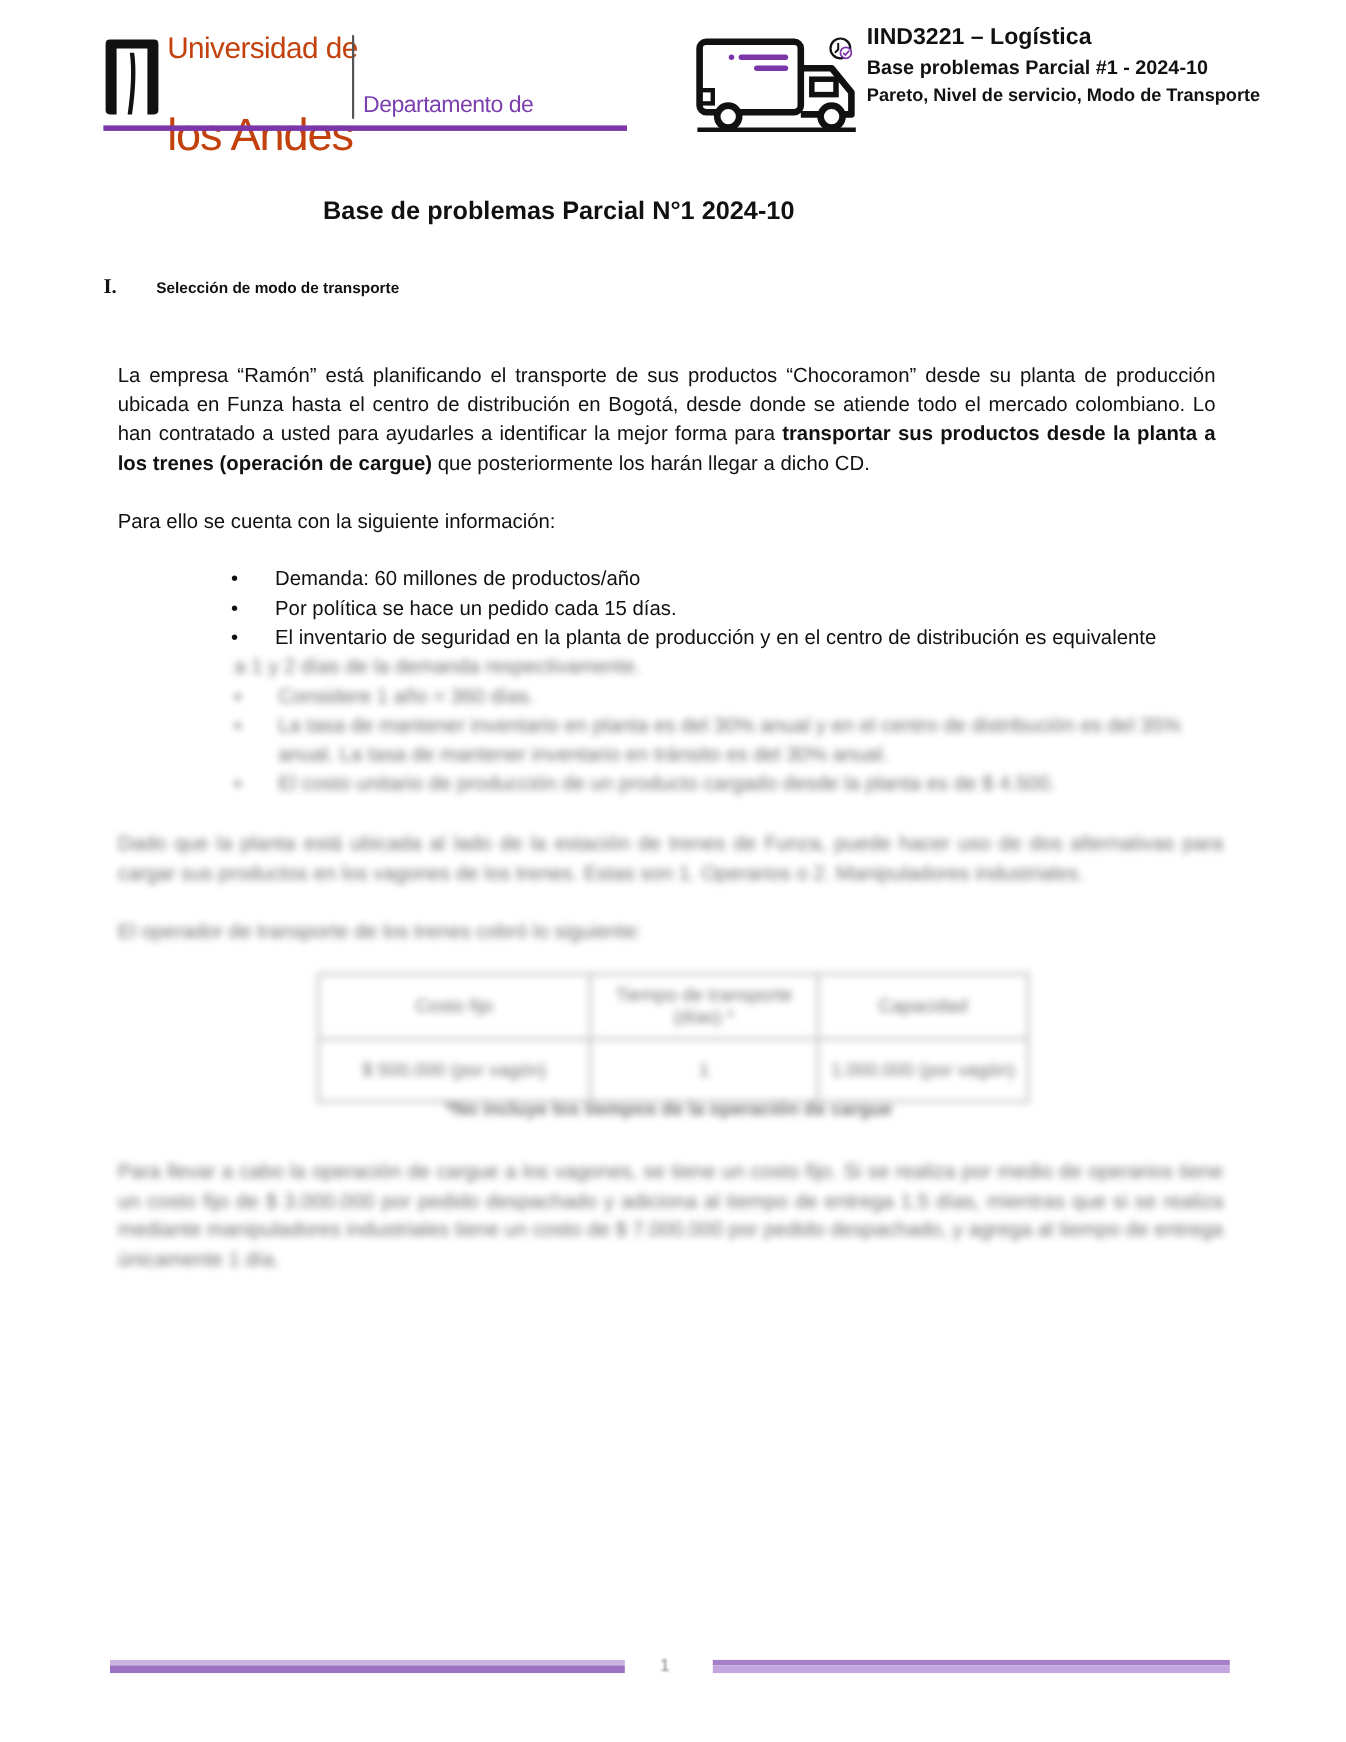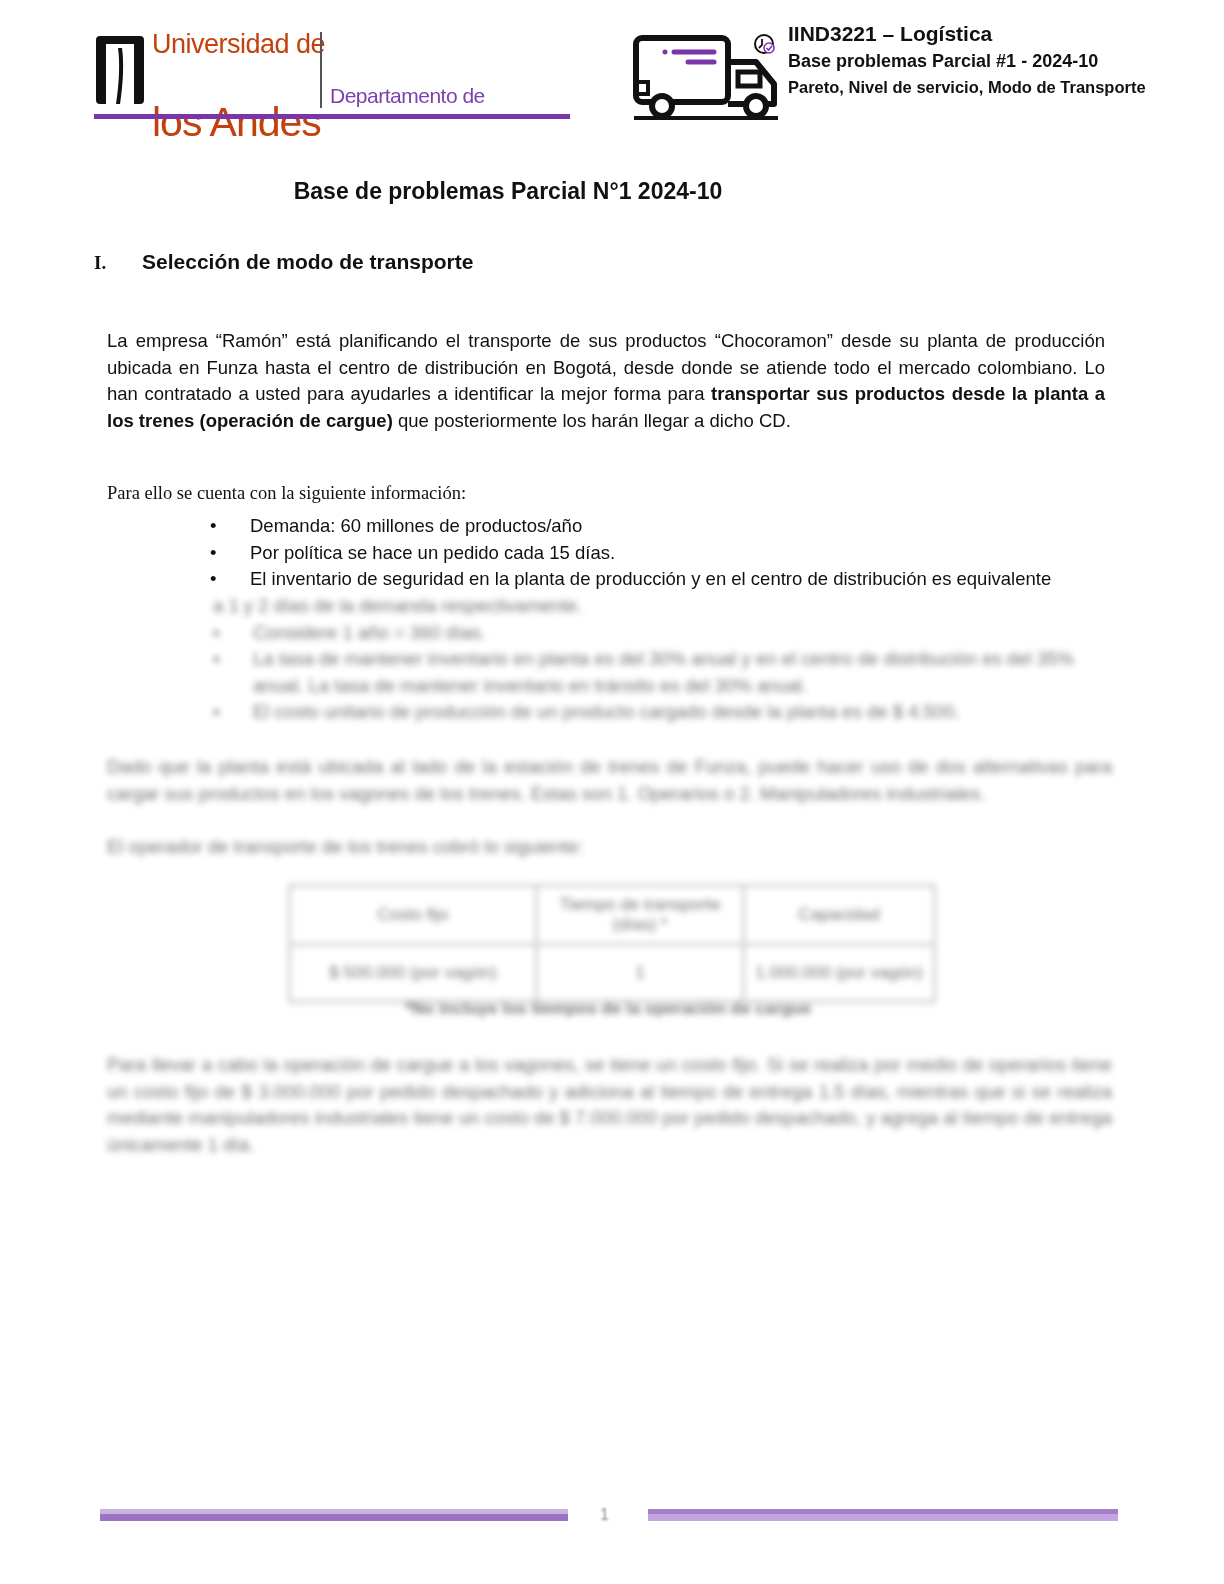--- a/index.html
+++ b/index.html
@@ -20,25 +20,25 @@
 
   .hdr-text { position: absolute; left: 788px; top: 20px; }
   .hdr-text .h1 { font-weight: bold; font-size: 21px; line-height: 28px; }
   .hdr-text .h2 { font-weight: bold; font-size: 18px; line-height: 26px; }
   .hdr-text .h3 { font-weight: bold; font-size: 16.5px; line-height: 26px; }
 
   .doc-title { position: absolute; left: 0; width: 1016px; top: 178px; text-align: center; font-weight: bold; font-size: 23px; }
 
   .section-head { position: absolute; left: 94px; top: 250px; font-size: 19px; font-weight: bold; }
   .section-head .num { font-family: "Liberation Serif", serif; display: inline-block; width: 48px; }
-  .section-head .label { font-size: 21px; }
+  .section-head .label { font-size: 14px; }
 
   .para { position: absolute; left: 107px; width: 998px; font-size: 18.5px; line-height: 26.5px; text-align: justify; }
   .p1 { top: 328px; }
-  .p2 { top: 480px; font-family: Liberation Serif, serif; }
+  .p2 { top: 461px; }
 
   .bullets { position: absolute; left: 210px; top: 513px; width: 900px; margin: 0; padding: 0; list-style: none; font-size: 18.5px; line-height: 26.5px; }
   .bullets li { position: relative; padding-left: 40px; }
   .bullets li .dot { position: absolute; left: 0; top: 0; }
 
   .blurred { filter: blur(3.2px); color: #444; opacity: 0.75; }
   .blur-block { position: absolute; left: 107px; width: 1005px; font-size: 18.5px; line-height: 26.5px; }
   .b1 { top: 593px; }
   .b1 .ind { padding-left: 40px; display: block; position: relative; }
   .b1 .ind .sq { position: absolute; left: 0; }

